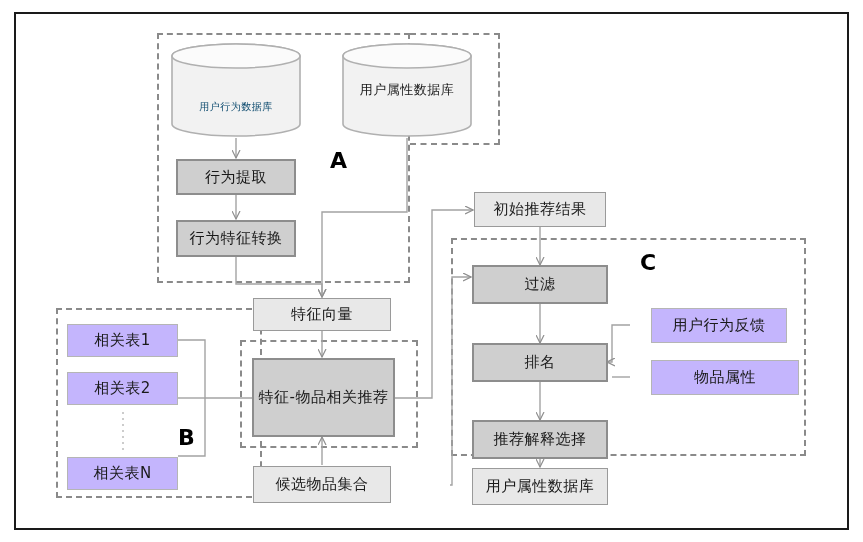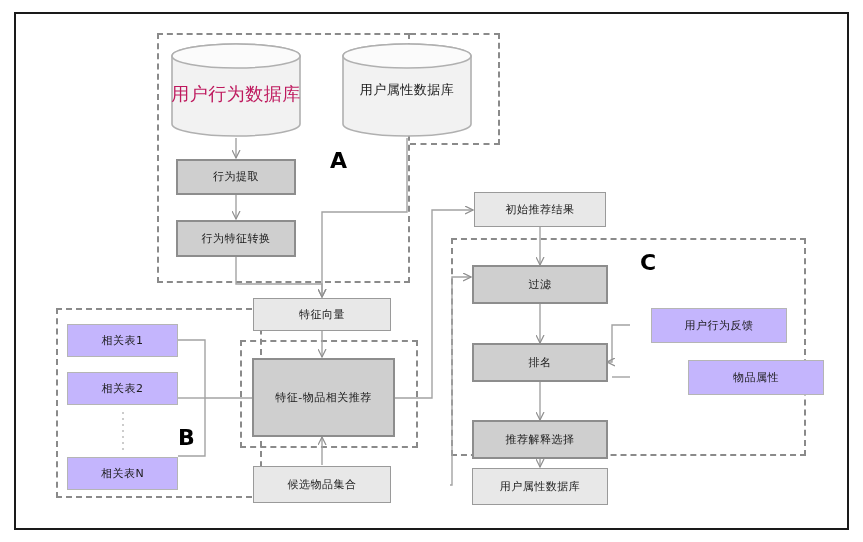--- a/index.html
+++ b/index.html
@@ -1,20 +1,20 @@
 <!DOCTYPE html>
 <html><head>
 <meta charset="utf-8">
 <style>
   html,body{margin:0;padding:0;background:#fff;}
   body{font-family:"DejaVu Sans","Liberation Sans",sans-serif;}
   #stage{position:relative;width:863px;height:542px;background:#ffffff;overflow:hidden;}
   #frame{position:absolute;left:14px;top:12px;width:835px;height:518px;border:2px solid #1a1a1a;background:#fff;box-sizing:border-box;}
   .node{position:absolute;box-sizing:border-box;display:flex;align-items:center;justify-content:center;text-align:center;
-        font-size:11px;color:#1a1a1a;line-height:1.25;letter-spacing:.5px;}
+        font-size:15px;color:#1a1a1a;line-height:1.25;letter-spacing:.5px;}
   .plain{background:#e8e8e8;border:1px solid #9a9a9a;}
   .proc{background:#cfcfcf;border:2px solid #8d8d8d;}
   .light{background:#c4b5fd;border:1px solid #b5b5b5;}
   .grp{position:absolute;box-sizing:border-box;border:2px dashed #8a8a8a;}
   .glabel{position:absolute;font-size:22px;font-weight:bold;color:#000;font-family:"DejaVu Sans","Liberation Sans",sans-serif;}
   .db{position:absolute;}
   svg.lines{position:absolute;left:0;top:0;width:863px;height:542px;pointer-events:none;}
   .dots{position:absolute;display:flex;flex-direction:column;align-items:center;justify-content:space-between;}
   .dots i{display:block;width:2px;height:2px;background:#bbb;border-radius:50%;}
 </style>
@@ -77,21 +77,21 @@
 
       <path d="M630,377 L612,377"></path>
     </g>
   </svg>
 
   <div class="db" style="left:170px;top:42px;width:132px;height:96px;">
     <svg width="132" height="96" viewBox="0 0 132 96">
       <path d="M2,14 a64,12 0 0 1 128,0 L130,82 a64,12 0 0 1 -128,0 Z" fill="#f2f2f2" stroke="#b0b0b0" stroke-width="1.6"></path>
       <ellipse cx="66" cy="14" rx="64" ry="12" fill="#fbfbfb" stroke="#b0b0b0" stroke-width="1.6"></ellipse>
     </svg>
-    <div style="position:absolute;left:0;top:4px;width:132px;height:96px;display:flex;align-items:center;justify-content:center;font-size:18px;color:#be185d;letter-spacing:.5px;">用户行为数据库</div>
+    <div style="position:absolute;left:0;top:17px;width:132px;height:96px;display:flex;align-items:center;justify-content:center;font-size:10px;color:#0c4a6e;letter-spacing:.5px;">用户行为数据库</div>
   </div>
 
   <div class="db" style="left:341px;top:42px;width:132px;height:96px;">
     <svg width="132" height="96" viewBox="0 0 132 96">
       <path d="M2,14 a64,12 0 0 1 128,0 L130,82 a64,12 0 0 1 -128,0 Z" fill="#f2f2f2" stroke="#b0b0b0" stroke-width="1.6"></path>
       <ellipse cx="66" cy="14" rx="64" ry="12" fill="#fbfbfb" stroke="#b0b0b0" stroke-width="1.6"></ellipse>
     </svg>
     <div style="position:absolute;left:0;top:0;width:132px;height:96px;display:flex;align-items:center;justify-content:center;font-size:13px;color:#1a1a1a;letter-spacing:.5px;">用户属性数据库</div>
   </div>
 
@@ -155,16 +155,16 @@
   </div>
 
   <div class="node plain" style="left:472px;top:468px;width:136px;height:37px;">
     <span>用户属性数据库</span>
   </div>
 
   <div class="node light" style="left:651px;top:308px;width:136px;height:35px;">
     <span>用户行为反馈</span>
   </div>
 
-  <div class="node light" style="left:688px;top:360px;width:136px;height:35px;">
+  <div class="node light" style="left:651px;top:360px;width:148px;height:35px;">
     <span>物品属性</span>
   </div>
 </div>
 
 </body></html>

